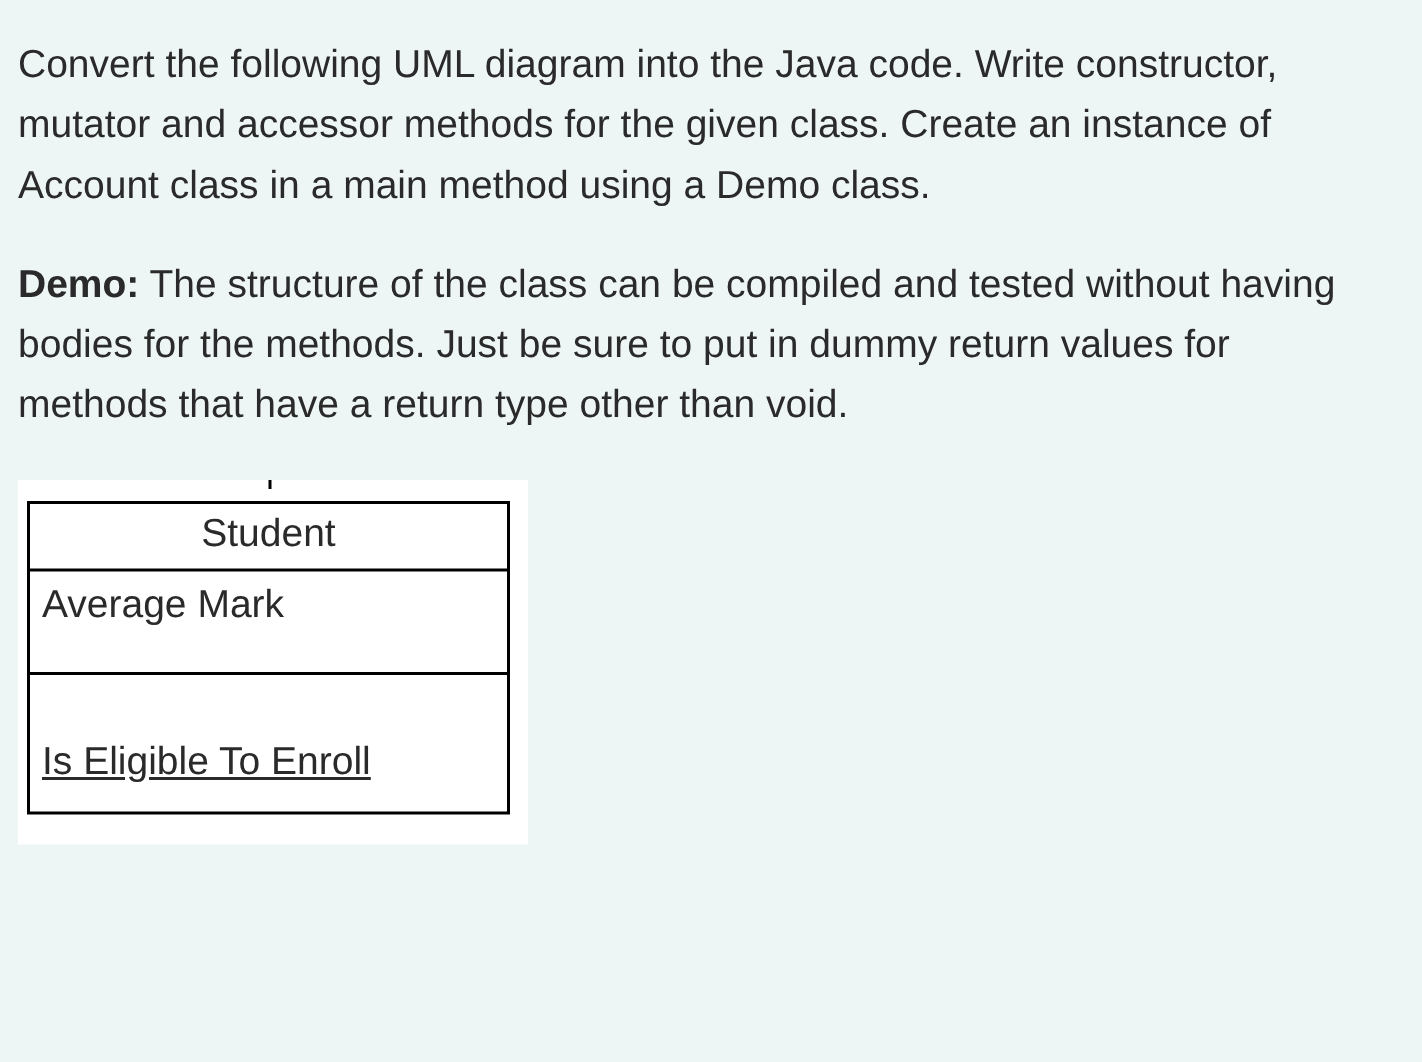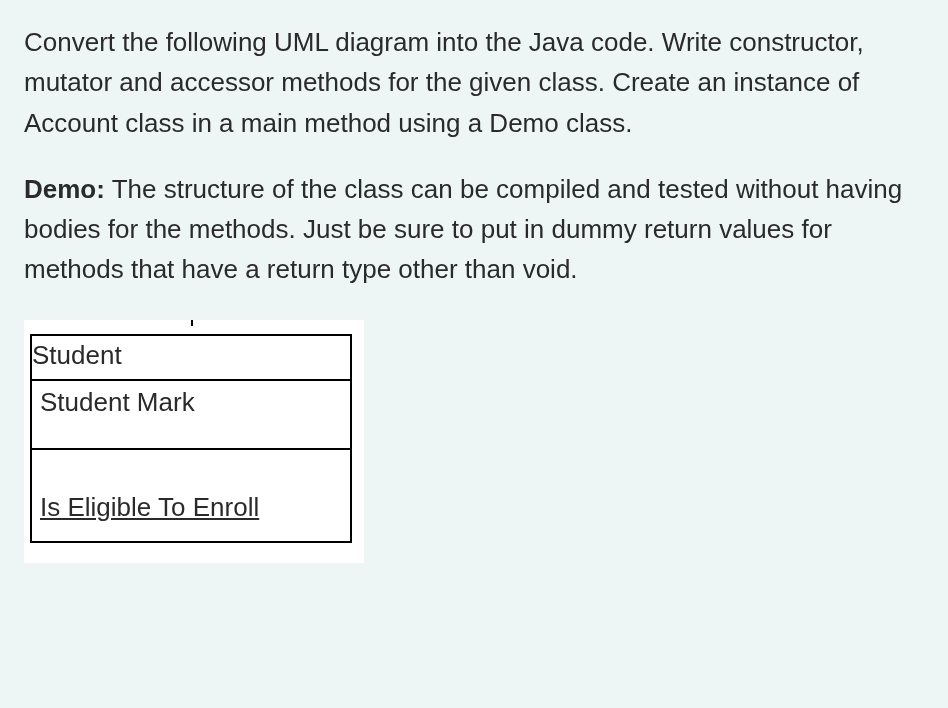--- a/index.html
+++ b/index.html
@@ -5,21 +5,21 @@
   html, body {
     margin: 0;
     padding: 0;
     width: 948px;
     height: 708px;
     background: #edf5f5;
     font-family: "Segoe UI", Arial, sans-serif;
     color: #2a2a2a;
   }
   .page {
-    padding: 22px 28px 20px 24px;
+    padding: 22px 28px 20px 12px;
     box-sizing: border-box;
   }
   .prompt-text {
     font-size: 26px;
     line-height: 1.55;
     font-weight: 400;
   }
   .prompt-text.second {
     margin-top: 26px;
   }
@@ -46,21 +46,21 @@
   .uml-notch::before {
     content: "";
     position: absolute;
     top: -6px;
     left: 50%;
     width: 2px;
     height: 6px;
     background: #000;
   }
   .uml-name {
-    text-align: left;
+    text-align: center;
     font-size: 26px;
     padding: 4px 0 8px 0;
     border-bottom: 2px solid #000;
   }
   .uml-attrs {
     padding: 6px 8px 30px 8px;
     border-bottom: 2px solid #000;
     font-size: 26px;
     line-height: 1.2;
   }
@@ -83,21 +83,21 @@
 
   <div class="prompt-text second">
     <b>Demo:</b><span> The structure of the class can be compiled and tested without having bodies for the methods. Just be sure to put in dummy return values for methods that have a return type other than void.</span>
   </div>
 
   <div class="uml-box">
     <div class="uml-notch"></div>
     <div class="uml-table">
       <div class="uml-name">Student</div>
       <div class="uml-attrs">
-        <div>Student Mark</div>
+        <div>Average Mark</div>
       </div>
       <div class="uml-ops">
         <div class="uml-op-underline">Is Eligible To Enroll</div>
       </div>
     </div>
   </div>
 
 </div>
 
 </body></html>

